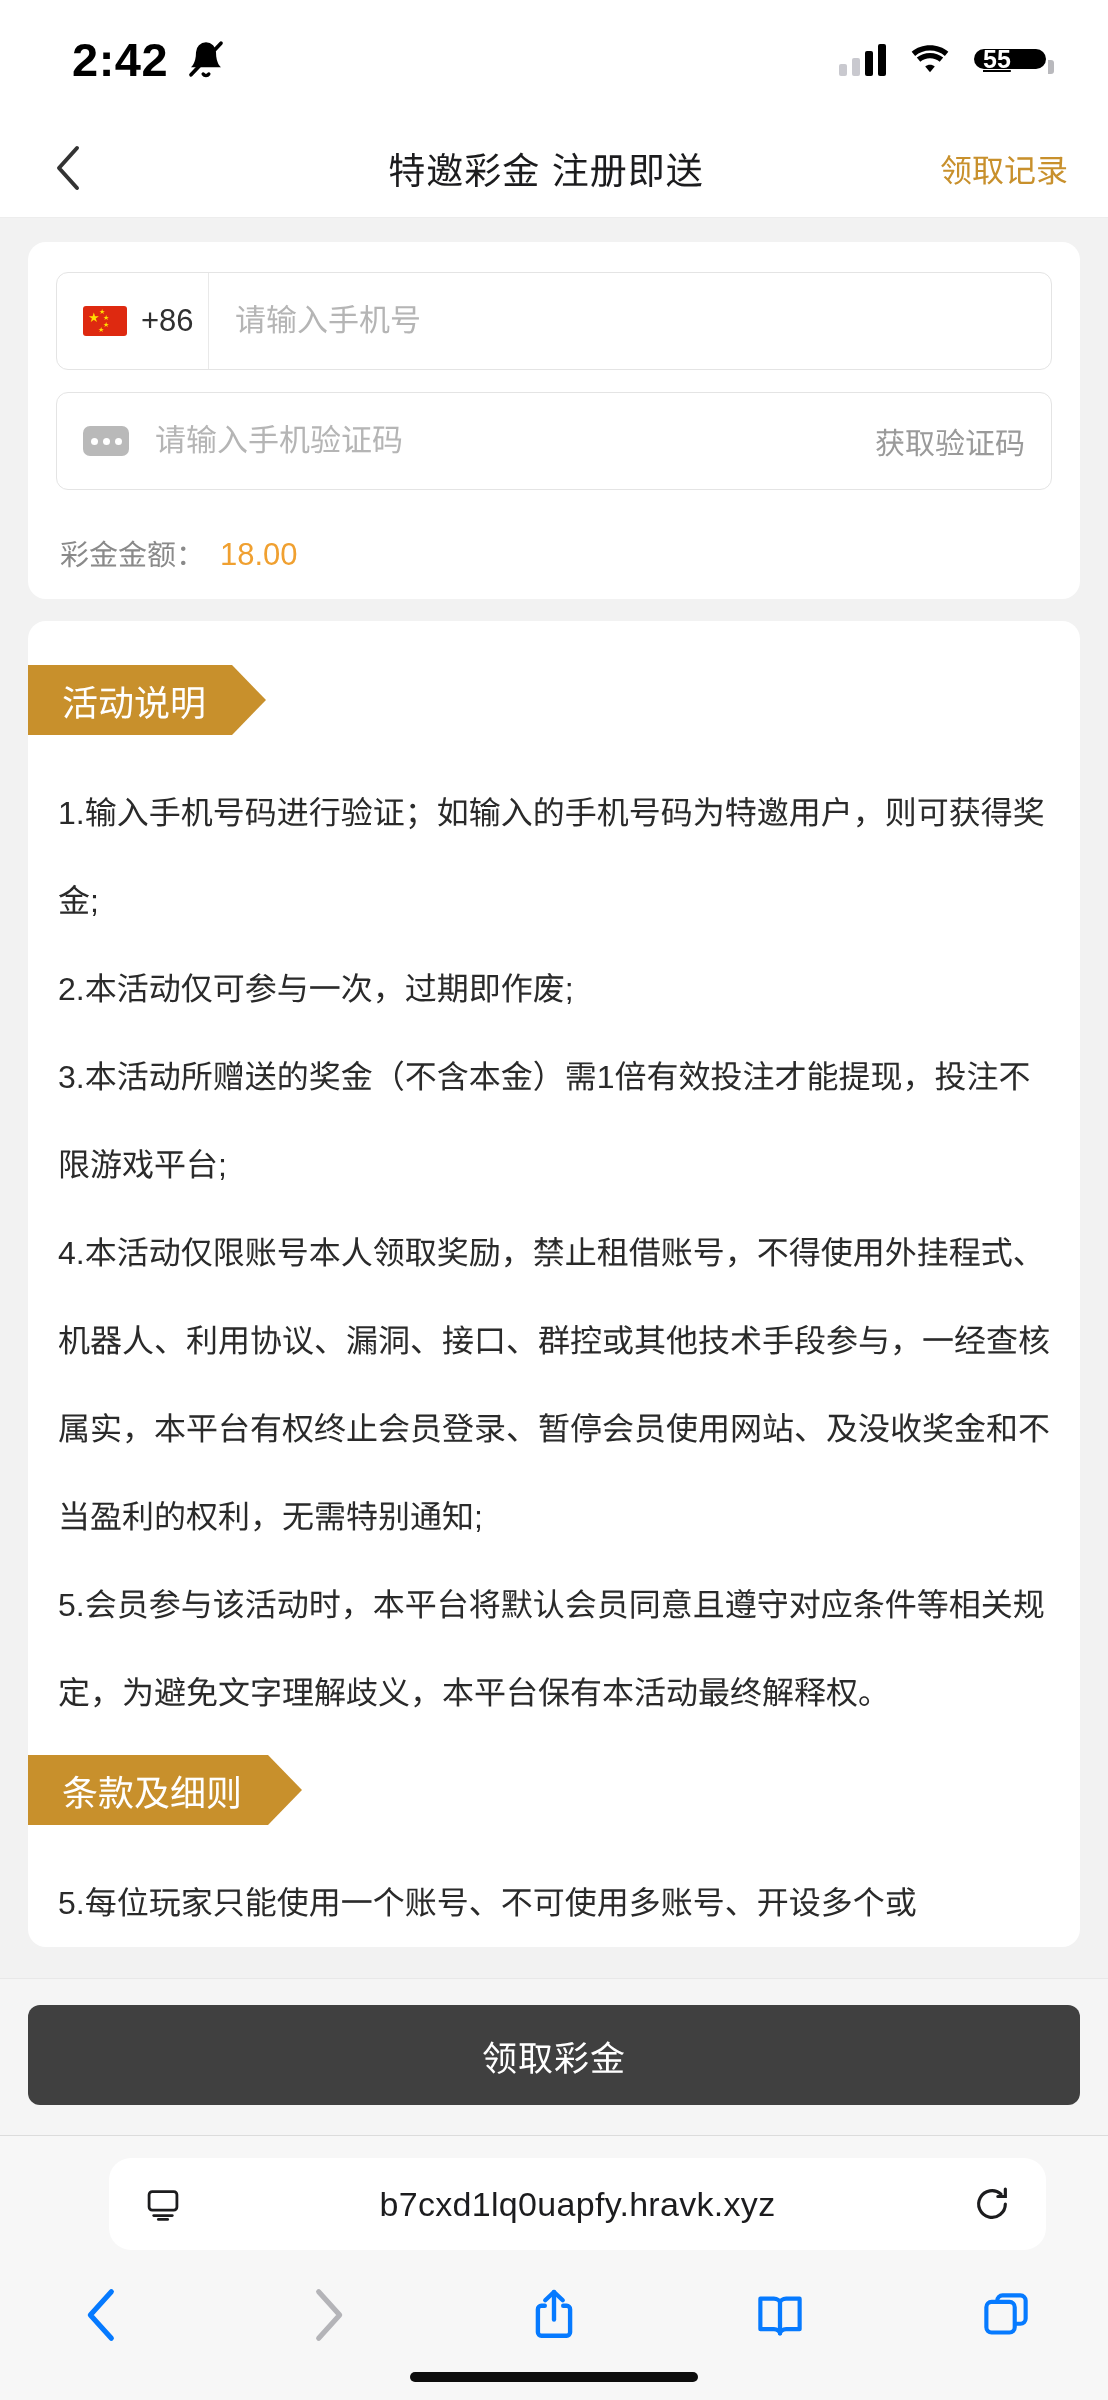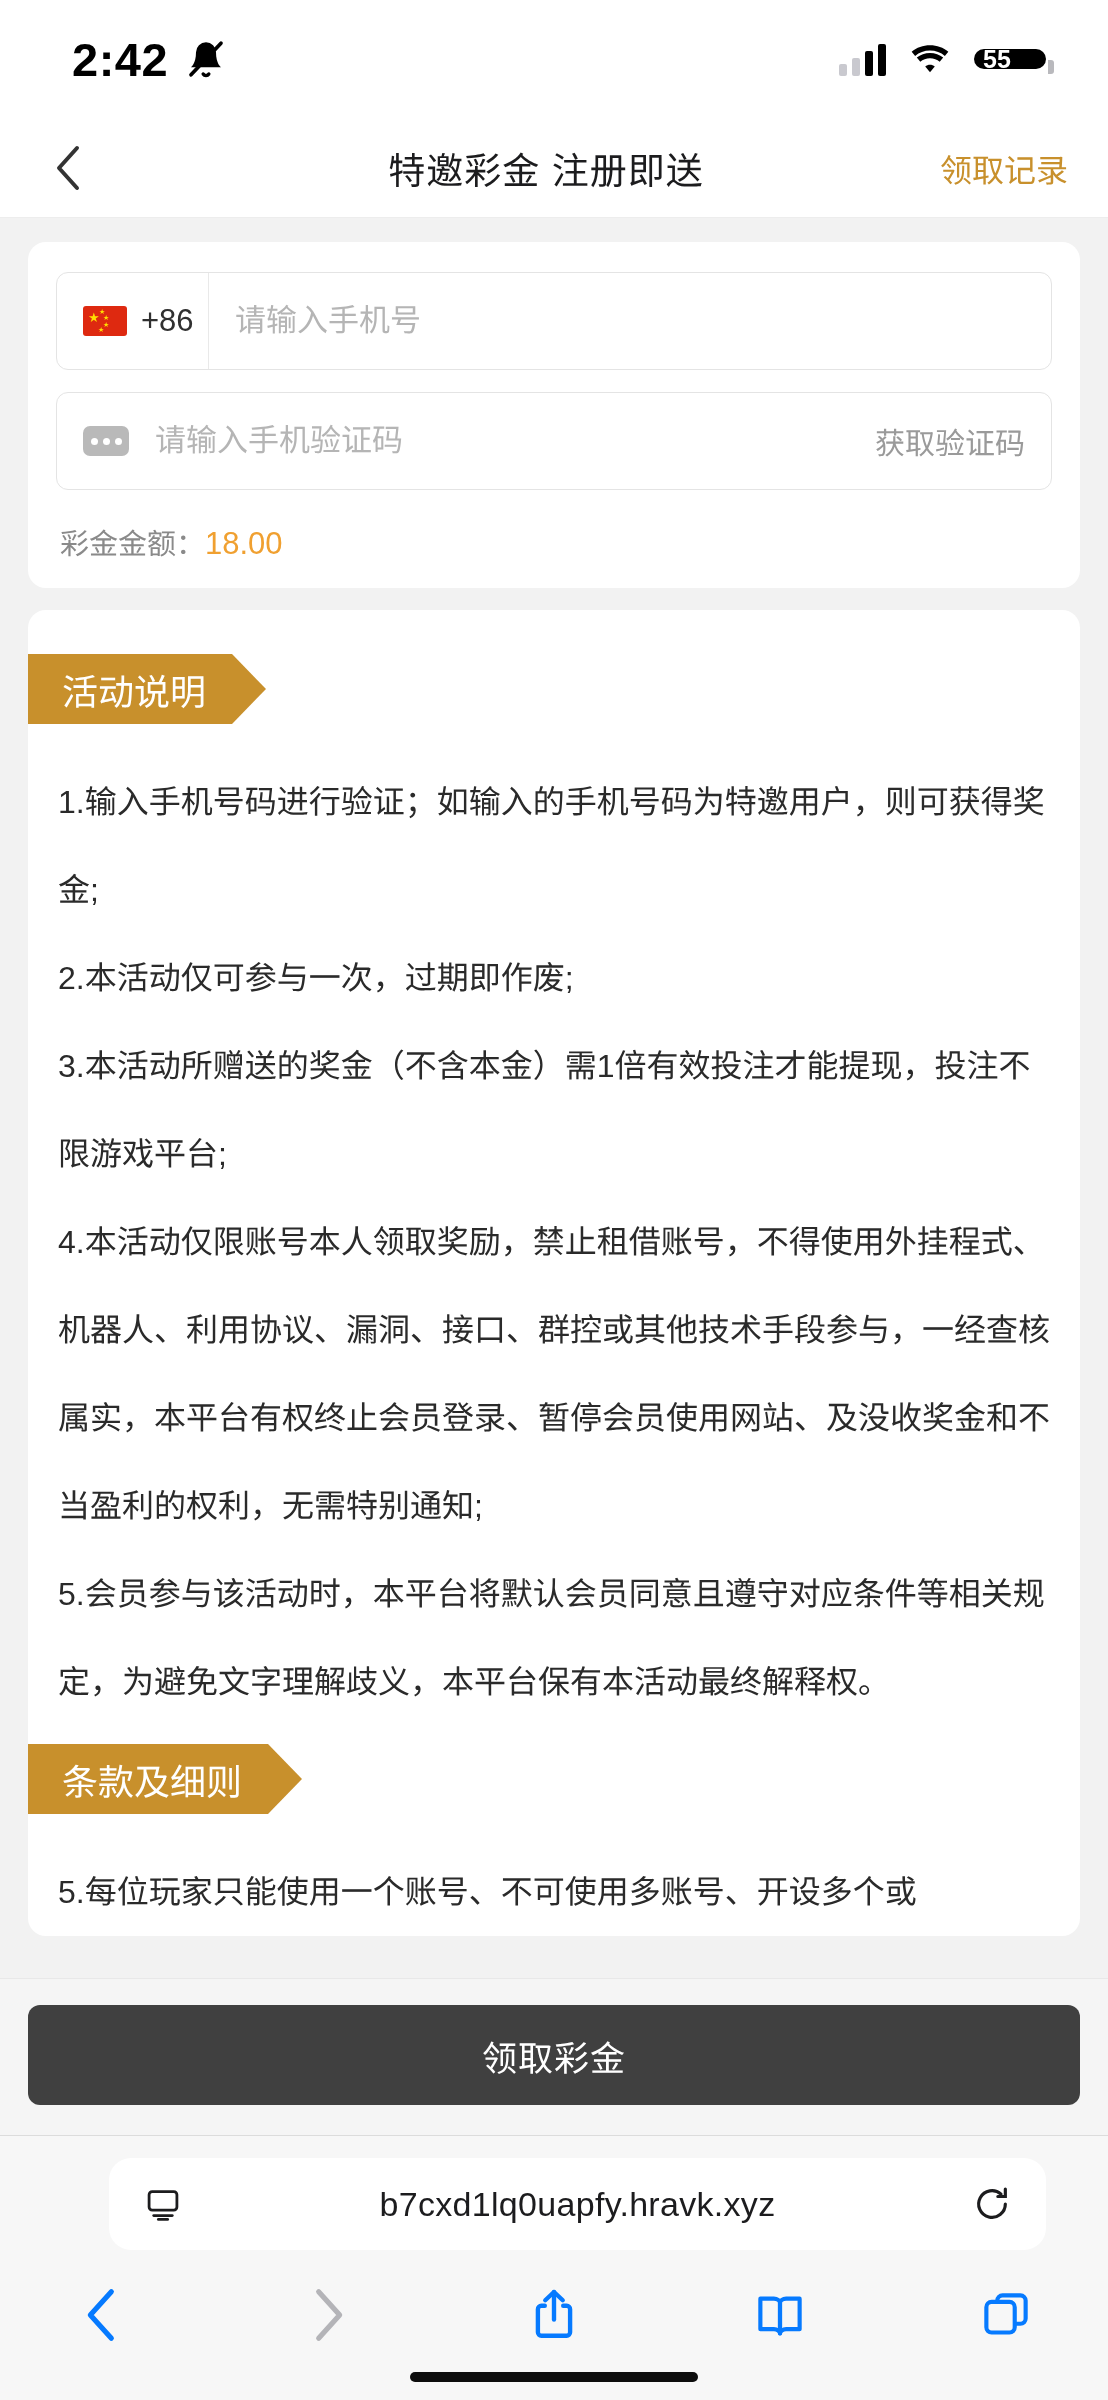--- a/index.html
+++ b/index.html
@@ -42,21 +42,21 @@
   .sig { display: flex; align-items: flex-end; gap: 5px; height: 34px; }
   .sig i { display: block; width: 8px; background: #000; border-radius: 2px; }
   .sig i.b1 { height: 12px; background:#c9c9cf; }
   .sig i.b2 { height: 18px; background:#c9c9cf; }
   .sig i.b3 { height: 25px; }
   .sig i.b4 { height: 32px; }
   .wifi { width: 44px; height: 34px; }
   .batt {
     width: 72px; height: 20px; border-radius: 10px; background: #000;
     display: flex; align-items: center; justify-content: flex-start;
-    position: relative; padding-left: 9px;
+    position: relative; padding-left: 9px; text-decoration: underline;
   }
   .batt span { color: #fff; font-size: 25px; font-weight: bold; }
   .batt::after {
     content: ""; position: absolute; right: -8px; top: 11px;
     width: 6px; height: 14px; background: #b9b9bd; border-radius: 0 3px 3px 0;
   }
 
   
   .navbar {
     height: 100px;
@@ -149,23 +149,23 @@
     gap: 5px; flex: 0 0 auto;
   }
   .code-icon i { width: 7px; height: 7px; border-radius: 50%; background: #fff; display:block; }
   .field .getcode {
     padding: 0 26px;
     font-size: 30px; color: #9a9a9a;
     white-space: nowrap; cursor: pointer;
   }
 
   .amount-row {
-    margin-top: 30px;
+    margin-top: 41px;
     font-size: 29px; color: #8a8a8a;
-    display: flex; align-items: baseline; gap: 0;
+    display: flex; align-items: baseline; gap: 15px;
     padding-left: 4px;
   }
   .amount-val { color: #f0a030; font-size: 31px; }
 
   
   .info-card {
     background: #ffffff;
     border-radius: 18px;
     padding: 44px 0 0 0;
     margin-bottom: 0;

